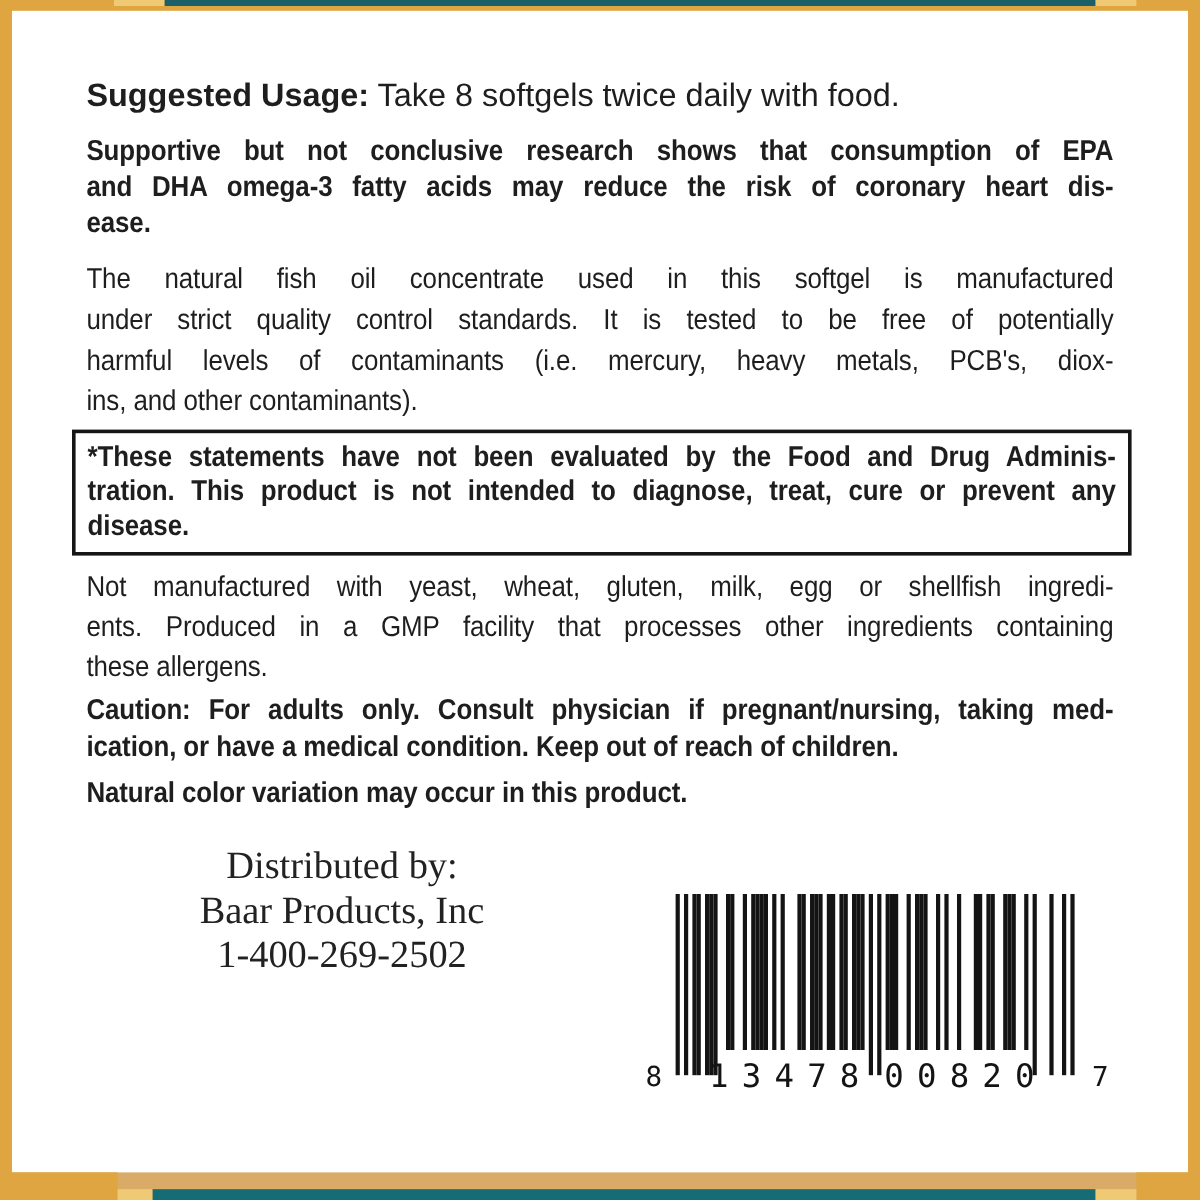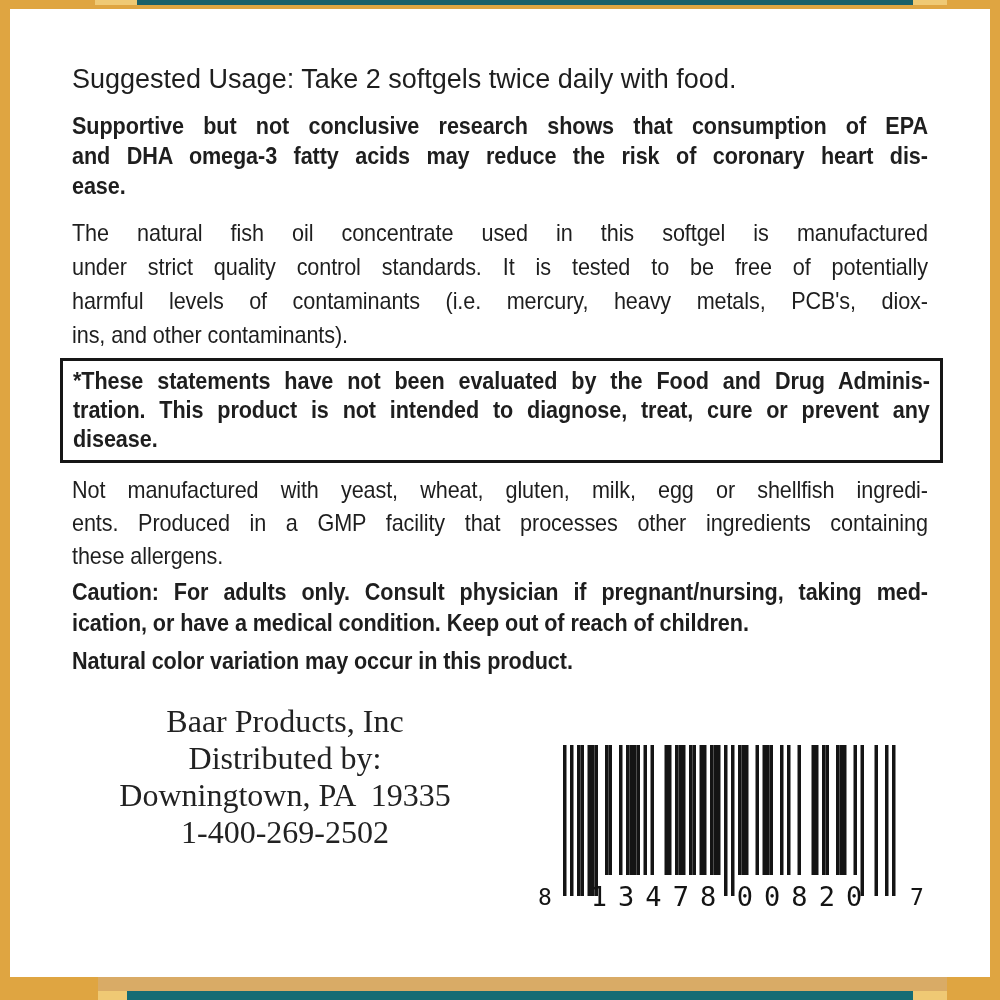--- a/index.html
+++ b/index.html
@@ -20,21 +20,21 @@
   #gold-corner-bl{left:0;top:977px;width:98px;height:23px;background:#dfa541;}
   #gold-corner-br{left:947px;top:977px;width:53px;height:23px;background:#dfa541;}
 
   
   .block{position:absolute;left:72px;}
   .pscale{transform:scaleX(0.9);transform-origin:0 0;width:951px;
           font-size:24px;letter-spacing:-0.1px;}
   .justify-block .jl{text-align:justify;text-align-last:justify;}
   .justify-block .jl.last{text-align:justify;text-align-last:left;}
   #suggested-line{top:64px;font-size:27px;}
-  #suggested-line .lead{font-weight:normal;}
+  #suggested-line .lead{font-weight:bold;}
   #para-claims{top:111px;line-height:30px;font-weight:bold;}
   #para-quality{top:216px;line-height:34px;}
   #fda-box{position:absolute;left:60px;top:358px;width:883px;box-sizing:border-box;
            border:3px solid #161616;padding:5px 26px 7px 10px;}
   #fda-box .pscale{width:952px;line-height:29px;font-weight:bold;}
   #para-allergens{top:473px;line-height:33px;}
   #para-caution{top:576px;line-height:31px;font-weight:bold;}
   #para-natural{top:646px;line-height:30px;font-weight:bold;}
   
   #distributor{position:absolute;left:70px;top:703px;width:430px;
@@ -56,21 +56,21 @@
   <div class="strip" id="border-left"></div>
   <div class="strip" id="border-right"></div>
   <div class="strip" id="border-bottom"></div>
   <div class="strip" id="gold-corner-bl"></div>
   <div class="strip" id="gold-corner-br"></div>
   <div class="strip" id="teal-bottom"></div>
   <div class="strip" id="lt-bot-left"></div>
   <div class="strip" id="lt-bot-right"></div>
 
   <div class="block" id="suggested-line">
-    <span class="lead">Suggested Usage:</span><span> Take 2 softgels twice daily with food.</span>
+    <span class="lead">Suggested Usage:</span><span> Take 8 softgels twice daily with food.</span>
   </div>
 
   <div class="block pscale justify-block" id="para-claims">
       <div class="jl">Supportive but not conclusive research shows that consumption of EPA</div>
       <div class="jl">and DHA omega-3 fatty acids may reduce the risk of coronary heart dis-</div>
       <div class="jl last">ease.</div>
     </div>
 
   <div class="block pscale justify-block" id="para-quality">
       <div class="jl">The natural fish oil concentrate used in this softgel is manufactured</div>
@@ -96,23 +96,22 @@
   <div class="block pscale justify-block" id="para-caution">
       <div class="jl">Caution: For adults only. Consult physician if pregnant/nursing, taking med-</div>
       <div class="jl last">ication, or have a medical condition. Keep out of reach of children.</div>
     </div>
 
   <div class="block pscale justify-block" id="para-natural">
       <div class="jl last">Natural color variation may occur in this product.</div>
     </div>
 
   <div id="distributor">
+      <div class="jl">Distributed by:</div>
       <div class="jl">Baar Products, Inc</div>
-      <div class="jl">Distributed by:</div>
-      <div class="jl">Downingtown, PA  19335</div>
       <div class="jl">1-400-269-2502</div>
     </div>
 
   <div id="barcode"><svg xmlns="http://www.w3.org/2000/svg" width="404" height="164" viewBox="0 0 404 164">
         <rect x="28" y="0" width="3.5" height="151" fill="#141414"></rect>
         <rect x="35" y="0" width="3.5" height="151" fill="#141414"></rect>
         <rect x="42" y="0" width="3.5" height="151" fill="#141414"></rect>
         <rect x="45.5" y="0" width="3.5" height="151" fill="#141414"></rect>
         <rect x="52.5" y="0" width="3.5" height="151" fill="#141414"></rect>
         <rect x="56" y="0" width="3.5" height="151" fill="#141414"></rect>

